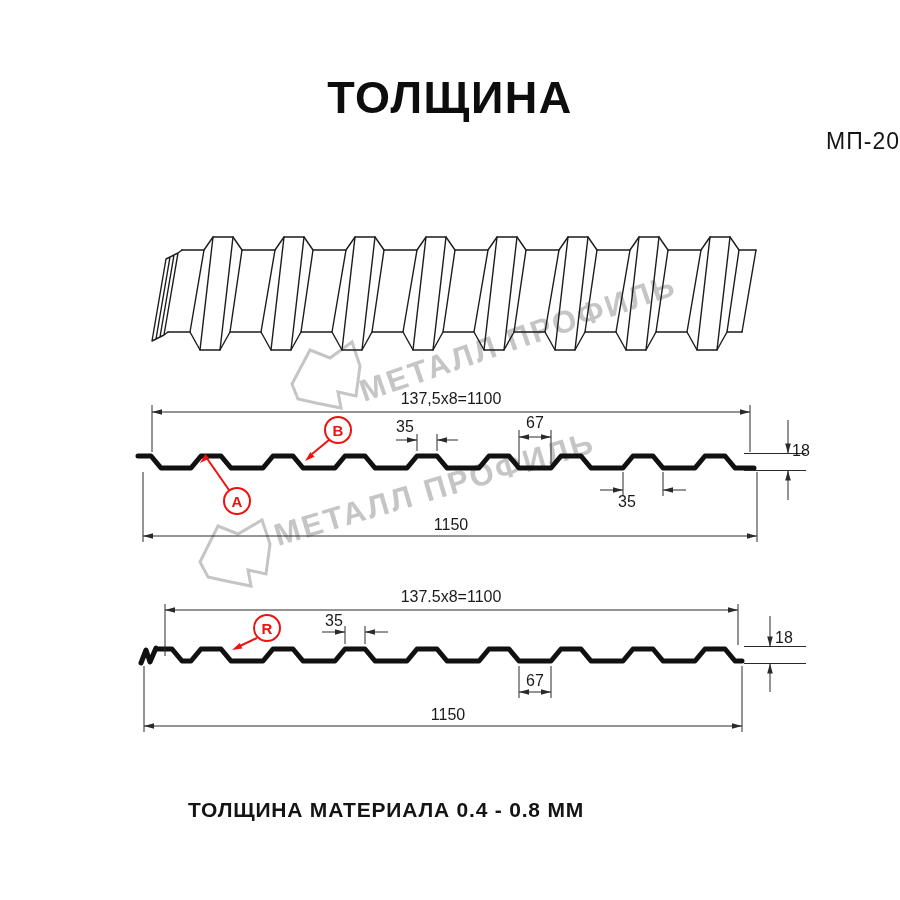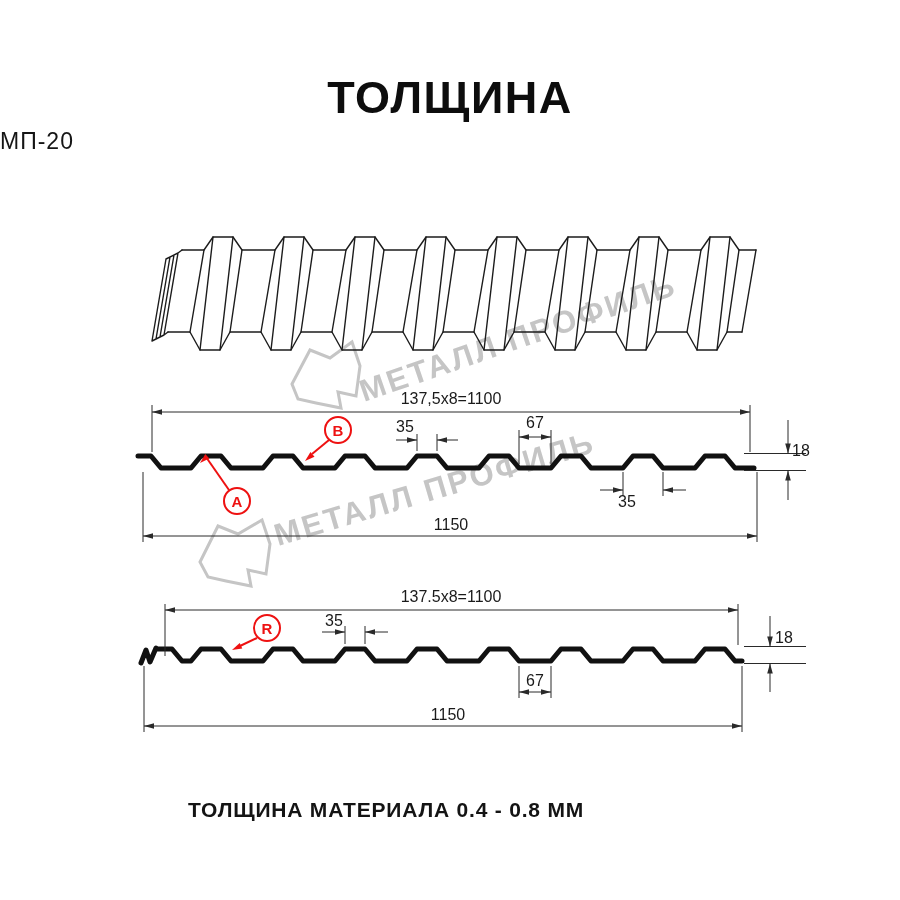--- a/index.html
+++ b/index.html
@@ -1,19 +1,19 @@
 <!DOCTYPE html>
 <html><head>
 <meta charset="utf-8">
 <style>
   html,body{margin:0;padding:0;background:#ffffff;}
   body{width:900px;height:900px;position:relative;font-family:"Liberation Sans",sans-serif;overflow:hidden;}
   .page-title{position:absolute;top:72px;left:0;width:900px;text-align:center;
     font-size:45px;font-weight:800;letter-spacing:1.5px;color:#0d0d0d;}
-  .product-code{position:absolute;top:128px;left:0;width:900px;text-align:left;
+  .product-code{position:absolute;top:128px;left:0;width:900px;text-align:right;
     font-size:23px;font-weight:500;letter-spacing:1px;color:#151515;}
   .thickness-note{position:absolute;top:798px;left:0;width:772px;text-align:center;
     font-size:21px;font-weight:600;letter-spacing:0.8px;color:#141414;}
   svg{position:absolute;left:0;top:0;}
   .outline{fill:none;stroke:#1c1c1c;stroke-width:1.4;stroke-linejoin:round;stroke-linecap:round;}
   .profile{fill:none;stroke:#111111;stroke-width:5;stroke-linejoin:round;stroke-linecap:round;}
   .dim{stroke:#2a2a2a;stroke-width:1;fill:none;}
   .dimtxt{fill:#1a1a1a;font-size:16px;font-family:"Liberation Sans",sans-serif;}
   .arr{fill:#2a2a2a;stroke:none;}
   .red{stroke:#ee1111;fill:none;stroke-width:2;}

